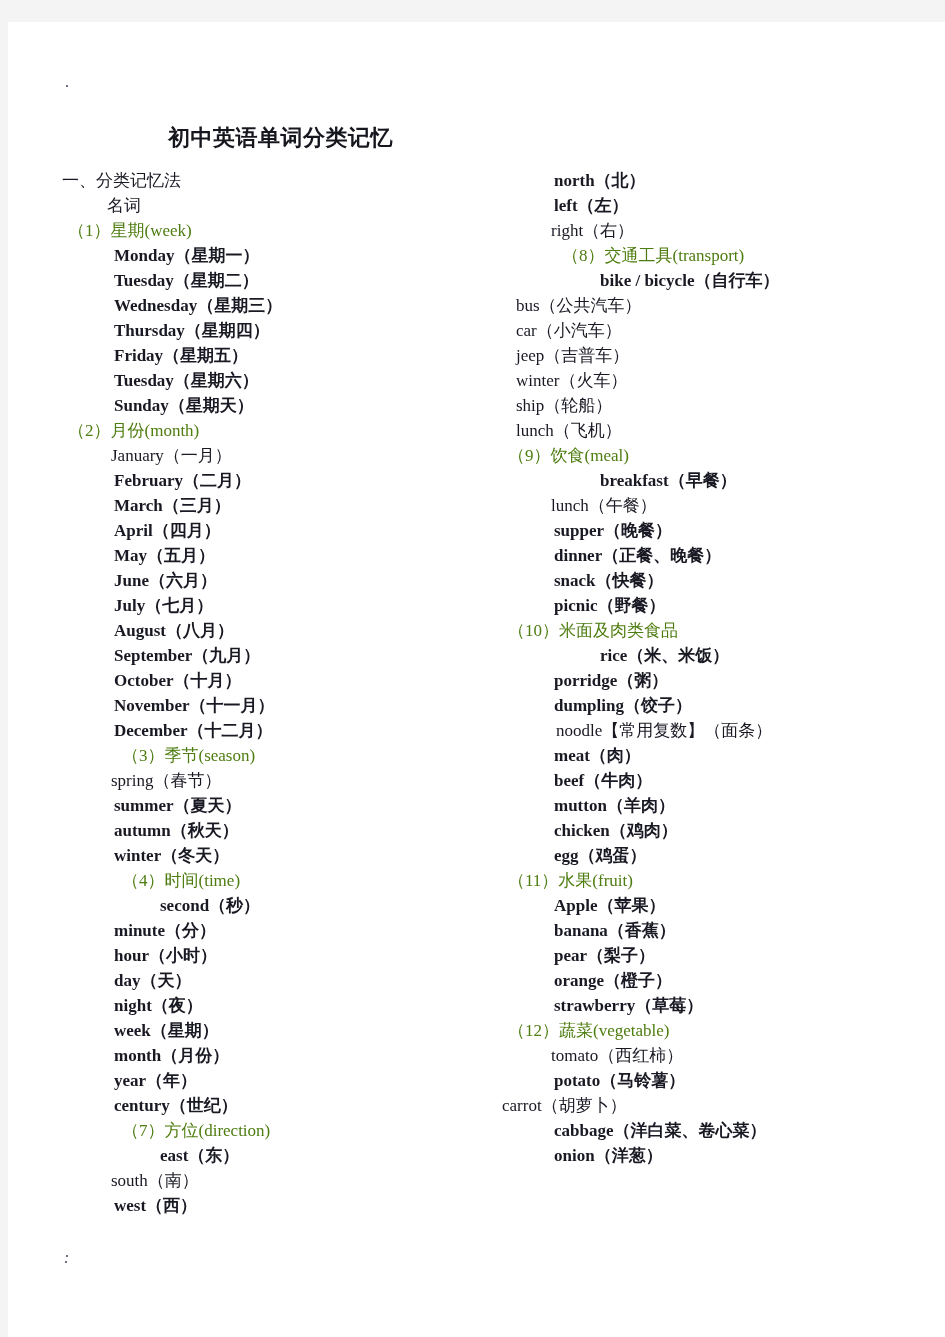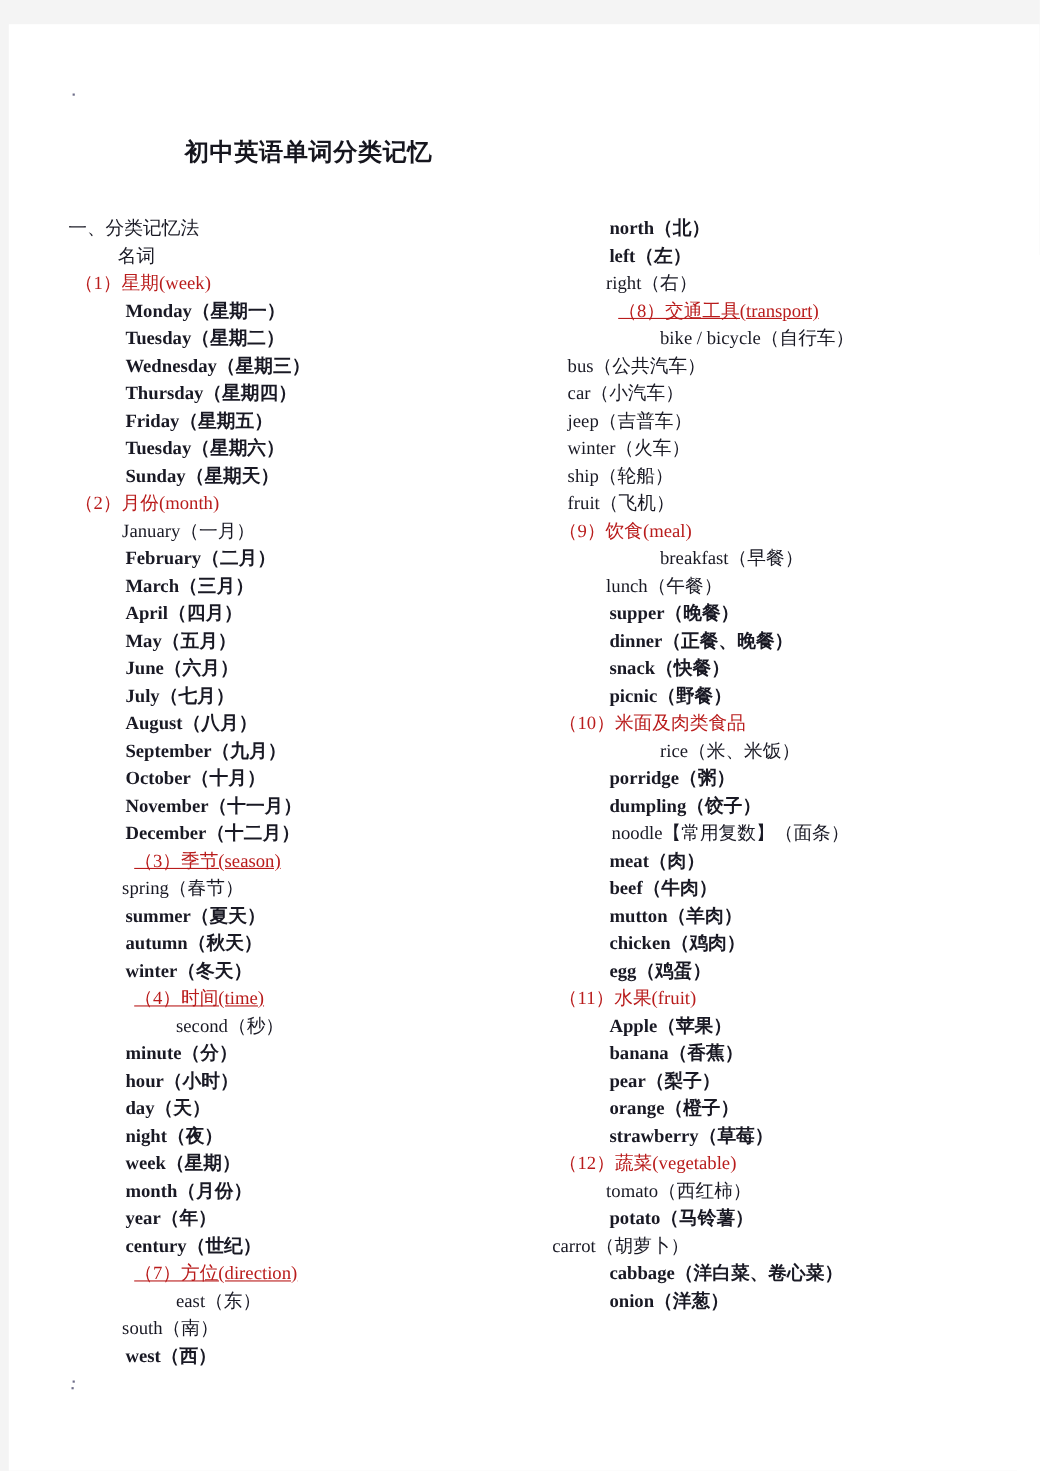--- a/index.html
+++ b/index.html
@@ -33,44 +33,43 @@
     top: 101px;
     font-size: 22px;
     font-weight: bold;
     letter-spacing: 0.5px;
     color: #16161e;
     white-space: nowrap;
   }
   .col {
     position: absolute;
     top: 146px;
-    margin-top: 27px;
   }
   #col-left  { left: 54px;  width: 440px; }
   #col-right { left: 494px; width: 440px; }
   .line {
     position: relative;
     height: 25px;
     line-height: 25px;
     font-size: 17px;
     color: #191924;
     white-space: nowrap;
   }
   .line .txt { display: inline-block; }
   
   .i0  { padding-left: 0px;   }
   .i1  { padding-left: 6px;   }
   .i2  { padding-left: 14px;  }
   .i3  { padding-left: 45px;  }
   .i4  { padding-left: 49px;  }
   .i5  { padding-left: 52px; font-weight: bold;  }
   .i6  { padding-left: 54px;  }
-  .i7  { padding-left: 60px; text-decoration: underline;  }
-  .i9  { padding-left: 98px;  }
-  .hdr { color: #b91c1c; }
+  .i7  { padding-left: 60px;  }
+  .i9  { padding-left: 98px; font-weight: bold;  }
+  .hdr { color: #4d7c0f; }
 </style>
 </head>
 <body>
 
 <div id="page">
 
   <div class="speck" style="left:58px; top:63px;"></div>
   <div class="speck" style="left:58px; top:1233px;"></div>
   <div class="speck" style="left:57px; top:1239px;"></div>
 
@@ -124,21 +123,21 @@
       <div class="line"><span class="txt i5">north（北）</span></div>
       <div class="line"><span class="txt i5">left（左）</span></div>
       <div class="line"><span class="txt i4">right（右）</span></div>
       <div class="line"><span class="txt i7 hdr">（8）交通工具(transport)</span></div>
       <div class="line"><span class="txt i9">bike / bicycle（自行车）</span></div>
       <div class="line"><span class="txt i2">bus（公共汽车）</span></div>
       <div class="line"><span class="txt i2">car（小汽车）</span></div>
       <div class="line"><span class="txt i2">jeep（吉普车）</span></div>
       <div class="line"><span class="txt i2">winter（火车）</span></div>
       <div class="line"><span class="txt i2">ship（轮船）</span></div>
-      <div class="line"><span class="txt i2">fruit（飞机）</span></div>
+      <div class="line"><span class="txt i2">lunch（飞机）</span></div>
       <div class="line"><span class="txt i1 hdr">（9）饮食(meal)</span></div>
       <div class="line"><span class="txt i9">breakfast（早餐）</span></div>
       <div class="line"><span class="txt i4">lunch（午餐）</span></div>
       <div class="line"><span class="txt i5">supper（晚餐）</span></div>
       <div class="line"><span class="txt i5">dinner（正餐、晚餐）</span></div>
       <div class="line"><span class="txt i5">snack（快餐）</span></div>
       <div class="line"><span class="txt i5">picnic（野餐）</span></div>
       <div class="line"><span class="txt i1 hdr">（10）米面及肉类食品</span></div>
       <div class="line"><span class="txt i9">rice（米、米饭）</span></div>
       <div class="line"><span class="txt i5">porridge（粥）</span></div>

